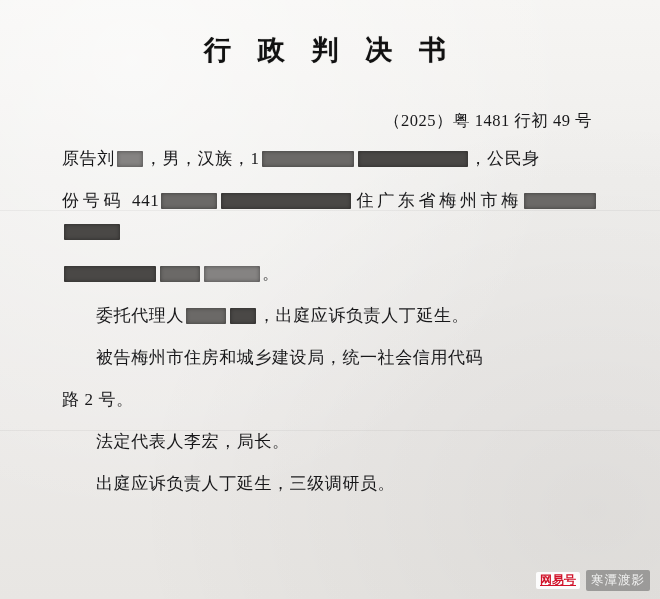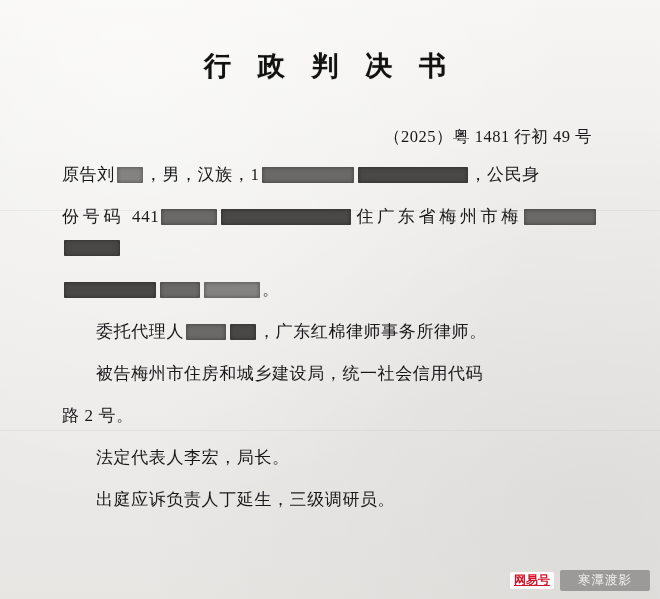--- a/index.html
+++ b/index.html
@@ -43,21 +43,21 @@
     letter-spacing: 5px;
     margin-top: 38px;
     color: #111;
     text-shadow: 0 0 1px rgba(0,0,0,0.35);
   }
   .doc-title {
     text-align: center;
     font-size: 27px;
     font-weight: bold;
     letter-spacing: 10px;
-    margin-top: 48px;
+    margin-top: 32px;
     color: #111;
     text-shadow: 0 0 1px rgba(0,0,0,0.35);
   }
   .case-no {
     text-align: right;
     font-size: 16.5px;
     margin-top: 42px;
     margin-right: 6px;
     letter-spacing: 0.5px;
   }
@@ -113,21 +113,21 @@
     border-radius: 2px;
     line-height: 13px;
     text-decoration: underline;
   }
   .wm-text {
     color: #f4f4f4;
     background: rgba(90,90,90,0.55);
     font-family: "Liberation Sans", sans-serif;
     font-size: 12.5px;
     letter-spacing: 1px;
-    padding: 2px 18px;
+    padding: 2px 5px;
     border-radius: 2px;
   }
   .fold {
     position: absolute;
     left: 0; right: 0;
     height: 1px;
     background: rgba(0,0,0,0.045);
     z-index: 3;
   }
 </style>
@@ -138,21 +138,21 @@
   <div class="fold" style="top:210px"></div>
   <div class="fold" style="top:430px"></div>
 
   <div class="doc">
     <div class="doc-title">行 政 判 决 书</div>
     <div class="case-no">（2025）粤 1481 行初 49 号</div>
     <div id="body-paragraphs">
         <div class="para"><span>原告刘</span><span class="redact r-w1 light"></span><span>，男，汉族，1</span><span class="redact r-w5 mid"></span><span class="redact r-w6 dark"></span><span>，公民身</span></div>
         <div class="para"><span>份号码 441</span><span class="redact r-w3 mid"></span><span class="redact r-w7 dark"></span><span>住广东省梅州市梅</span><span class="redact r-w4 mid"></span><span class="redact r-w3 dark"></span></div>
         <div class="para"><span class="redact r-w5 dark"></span><span class="redact r-w2 mid"></span><span class="redact r-w3 light"></span><span>。</span></div>
-        <div class="para indent"><span>委托代理人</span><span class="redact r-w2 mid"></span><span class="redact r-w1 dark"></span><span>，广东红棉律师事务所律师。</span></div>
+        <div class="para indent"><span>委托代理人</span><span class="redact r-w2 mid"></span><span class="redact r-w1 dark"></span><span>，出庭应诉负责人丁延生。</span></div>
         <div class="para indent"><span>被告梅州市住房和城乡建设局，统一社会信用代码</span></div>
         <div class="para"><span>路 2 号。</span></div>
         <div class="para indent"><span>法定代表人李宏，局长。</span></div>
         <div class="para indent"><span>出庭应诉负责人丁延生，三级调研员。</span></div>
       </div>
   </div>
 
   <div class="watermark">
     <span class="wm-logo">网易号</span>
     <span class="wm-text">寒潭渡影</span>

